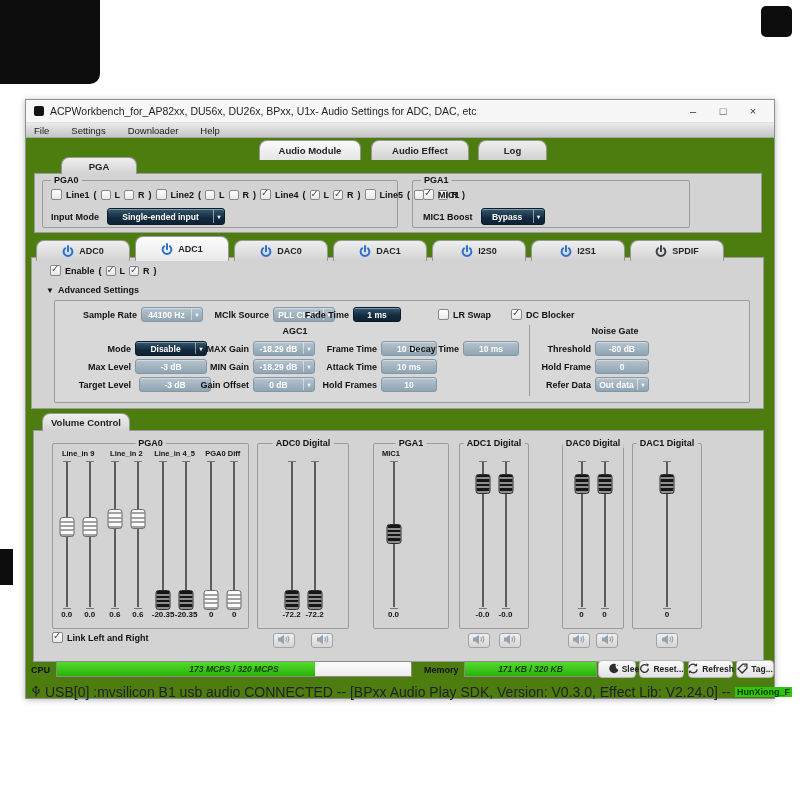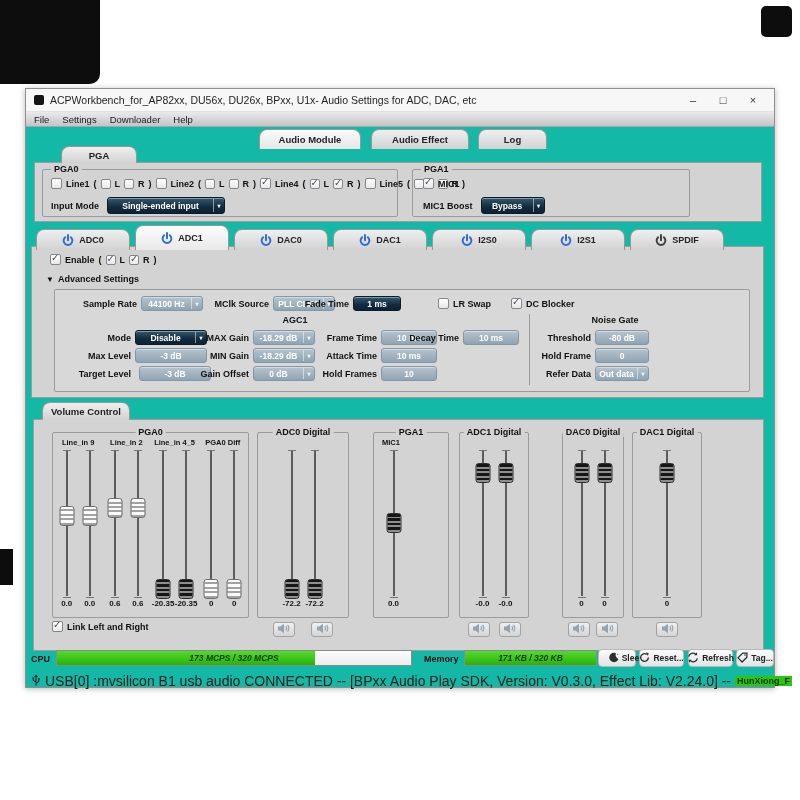--- a/index.html
+++ b/index.html
@@ -4,31 +4,31 @@
 <style>
   * { margin:0; padding:0; box-sizing:border-box; }
   html,body { width:800px; height:800px; background:#ffffff; overflow:hidden;
               font-family:"Liberation Sans",sans-serif; }
   .abs { position:absolute; }
 
   
   .marker { position:absolute; background:#0d0d0d; }
 
   
-  #window { position:absolute; left:25px; top:88px; width:750px; height:600px;
-            background:#14b8a6; border:1px solid #8f8f8f; box-shadow:0 1px 6px rgba(0,0,0,.28); }
+  #window { position:absolute; left:25px; top:99px; width:750px; height:600px;
+            background:#4d7c0f; border:1px solid #8f8f8f; box-shadow:0 1px 6px rgba(0,0,0,.28); }
   #titlebar { position:absolute; left:0; top:0; right:0; height:23px; background:#f7f7f7;
               display:flex; align-items:center; padding:0 6px; border-bottom:1px solid #e2e2e2; }
   .title-icon { width:10px; height:10px; background:#141414; border-radius:2px; margin:0 6px 0 2px; }
   .title-text { font-size:10.5px; color:#1f1f1f; flex:1; white-space:nowrap; }
   .win-ctl { width:30px; height:21px; display:flex; align-items:center; justify-content:center;
              font-size:11px; color:#333; }
   #menubar { position:absolute; left:0; top:23px; right:0; height:15px;
              background:linear-gradient(#eaeaea,#c5c5c5); border-bottom:1px solid #a6a6a6;
-             display:flex; align-items:center; gap:13px; padding:0 8px; }
+             display:flex; align-items:center; gap:22px; padding:0 8px; }
   .menu-item { font-size:9.5px; color:#1a1a1a; }
 
   
   .tab { border:1px solid #979797; border-bottom:none; border-radius:8px 8px 0 0;
          background:linear-gradient(#efefef,#d2d2d2); display:flex; align-items:center;
          justify-content:center; font-size:9.5px; font-weight:bold; color:#222; }
   .main-tab { position:absolute; top:40px; height:20px; }
   .main-tab.active { background:linear-gradient(#fafafa,#e6e6e6); }
 
   .mini-tab { position:absolute; z-index:2; }

